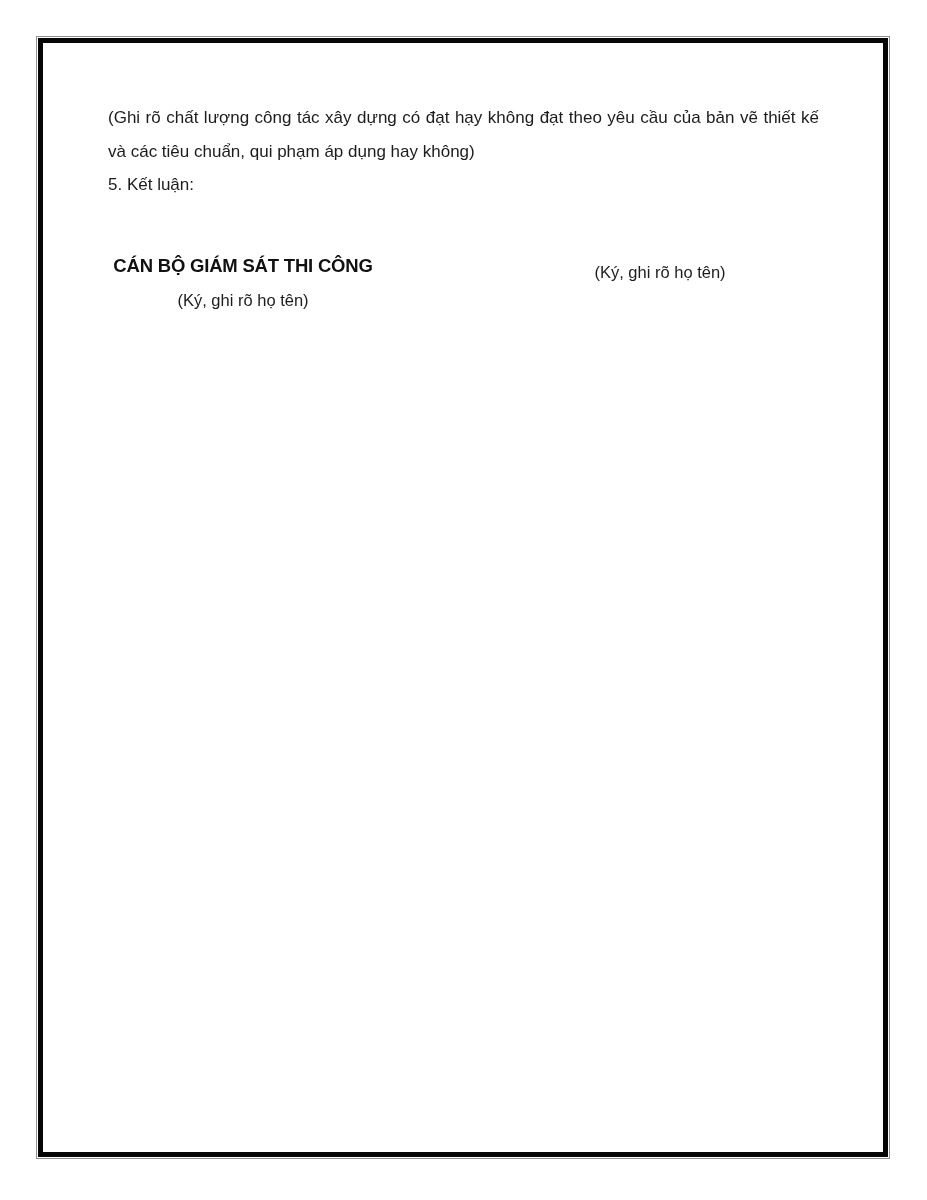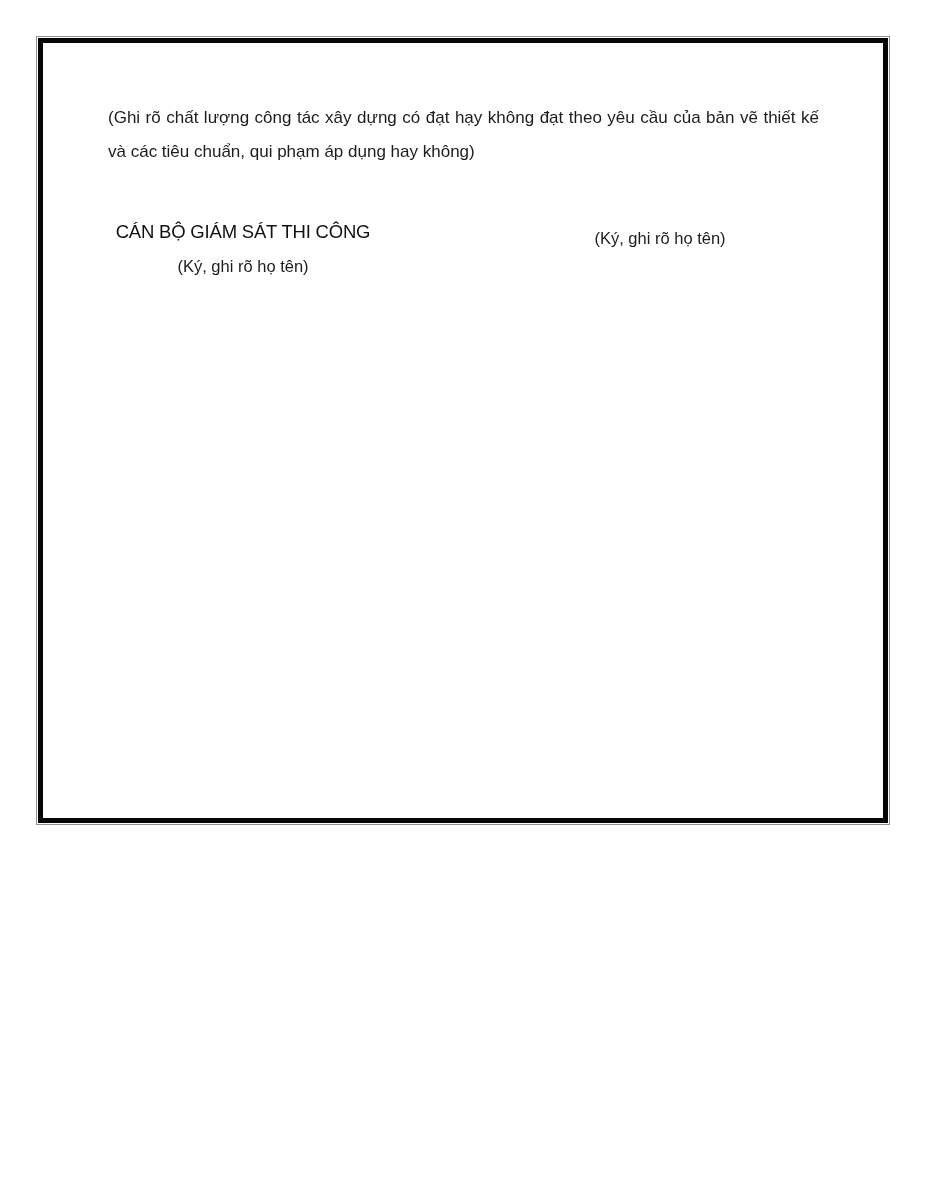--- a/index.html
+++ b/index.html
@@ -9,21 +9,21 @@
     background: #ffffff;
     font-family: "Liberation Sans", "DejaVu Sans", sans-serif;
     position: relative;
     overflow: hidden;
   }
   .page-frame {
     position: absolute;
     left: 38px;
     top: 38px;
     width: 850px;
-    height: 785px;
+    height: 1119px;
     border: 5px solid #060606;
     outline: 1px solid #8f8f8f;
     outline-offset: 1px;
     background: #ffffff;
   }
   .doc-content {
     padding: 58px 64px 0 65px;
     color: #1c1c1c;
     font-size: 17px;
     line-height: 33.5px;
@@ -44,21 +44,21 @@
   .sig-col {
     position: absolute;
     top: 0;
     transform: translateX(-50%);
     text-align: center;
     white-space: nowrap;
   }
   .sig-col.left  { left: 135px; }
   .sig-col.right { left: 552px; }
   .sig-title {
-    font-weight: normal;
+    font-weight: bold;
     font-size: 18.5px;
     line-height: 28px;
     letter-spacing: -0.2px;
     color: #111111;
   }
   .sig-note {
     font-size: 16.5px;
     line-height: 26px;
     margin-top: 7px;
     color: #1c1c1c;
@@ -66,20 +66,21 @@
 </style>
 </head>
 <body>
 
 <div class="page-frame">
   <div class="doc-content">
 
     <p>(Ghi rõ chất lượng công tác xây dựng có đạt hạy không đạt theo yêu cầu của bản vẽ thiết kế và các tiêu chuẩn, qui phạm áp dụng hay không)</p>
 
 
+    <p class="single-line">5. Kết luận:</p>
 
 
     <div class="sig-row">
 
       <div class="sig-col left">
         <div class="sig-title">CÁN BỘ GIÁM SÁT THI CÔNG</div>
         <div class="sig-note">(Ký, ghi rõ họ tên)</div>
       </div>
 
       <div class="sig-col right">

